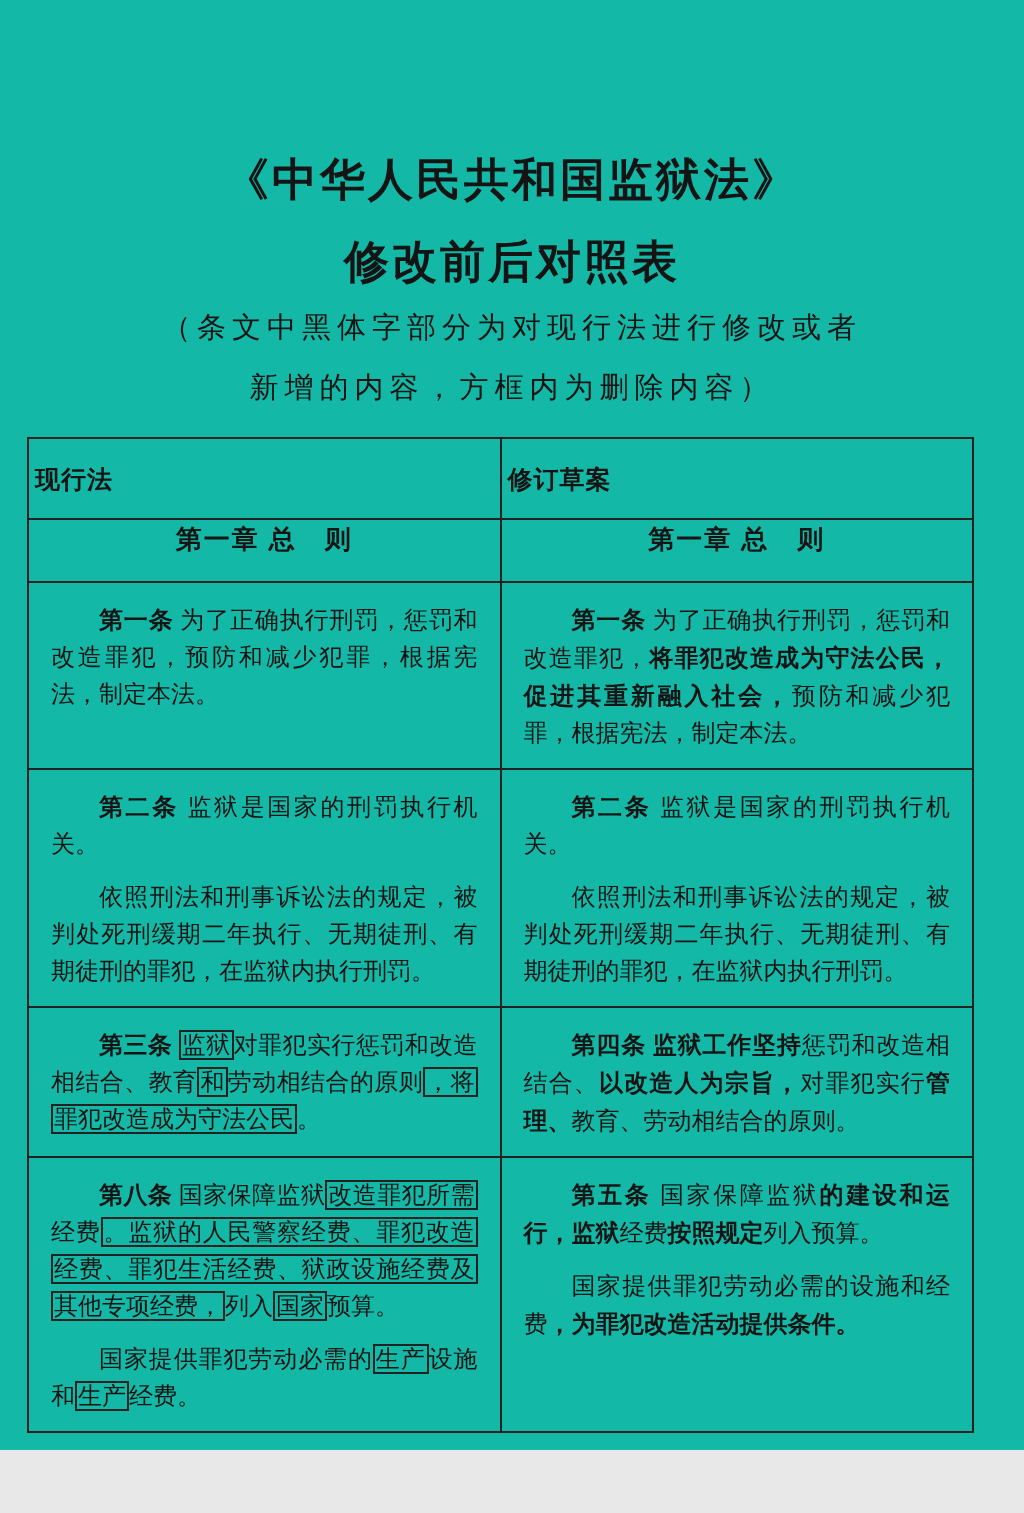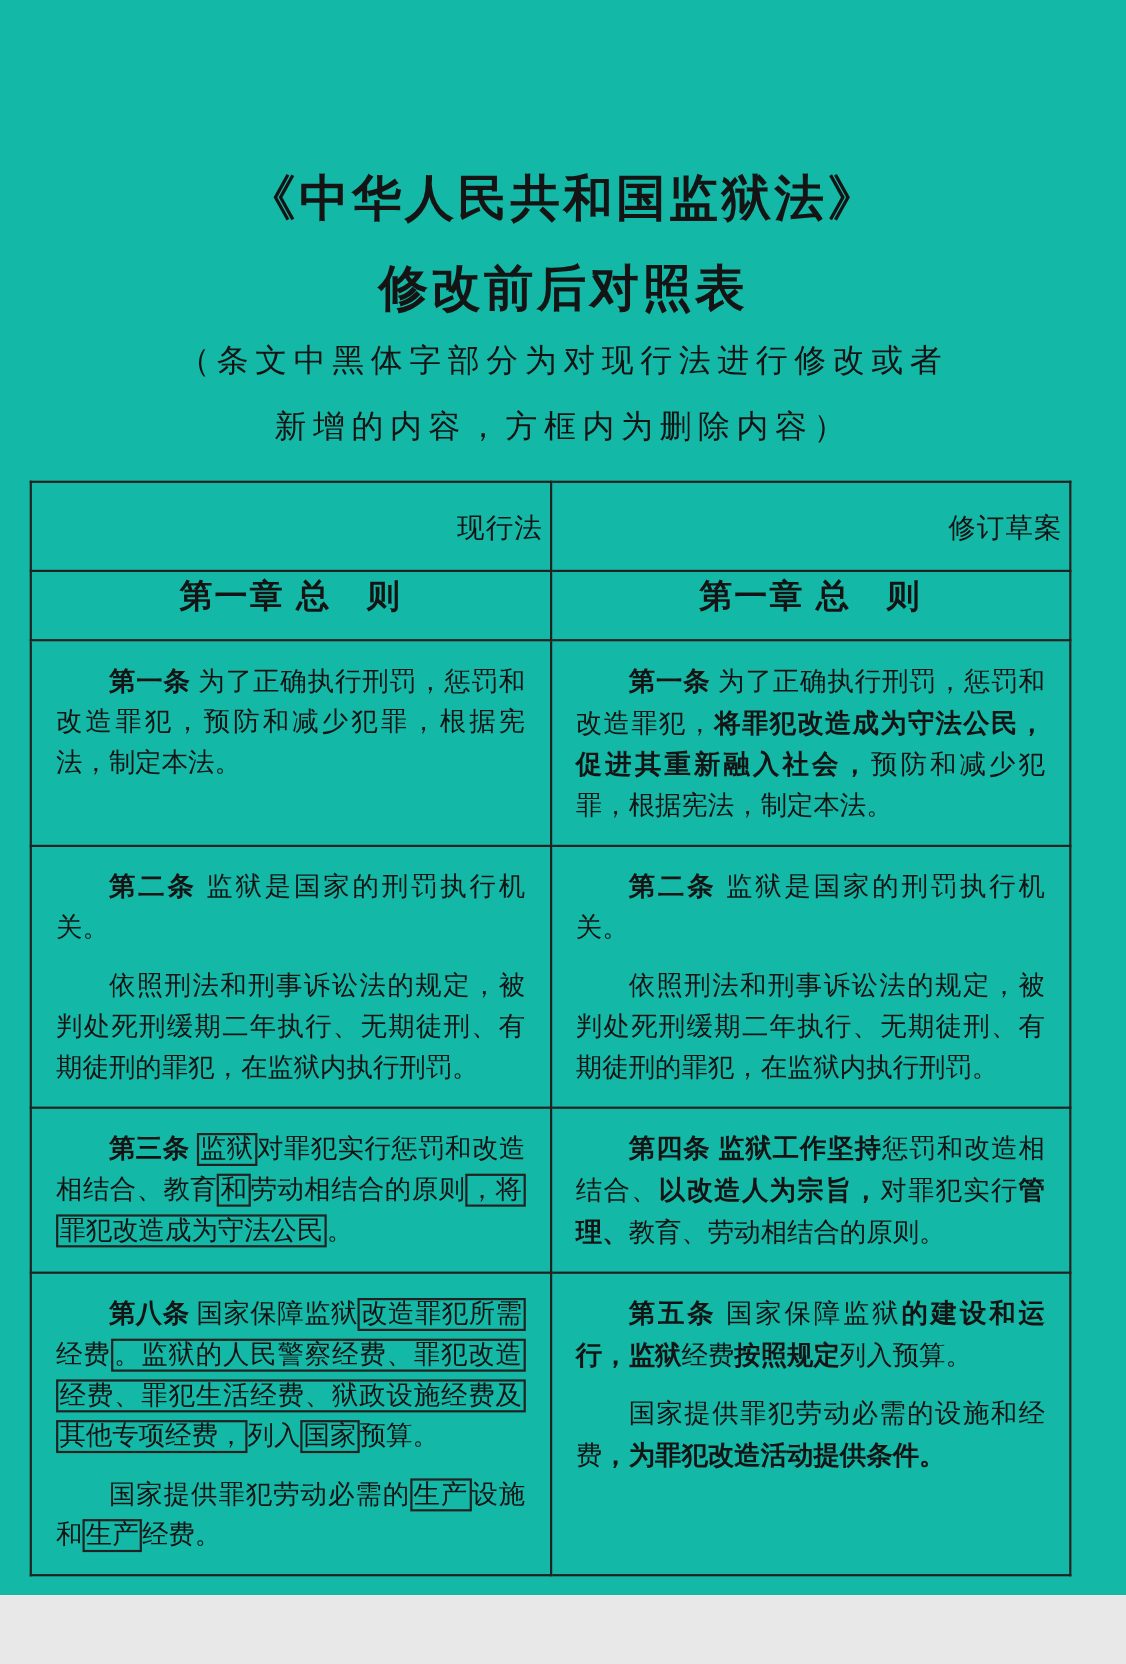--- a/index.html
+++ b/index.html
@@ -40,29 +40,29 @@
     table-layout:fixed;
   }
   table.compare th, table.compare td {
     border:2px solid #222;
     vertical-align:top;
     padding:2px 6px 0 6px;
     width:50%;
     overflow:hidden;
   }
   table.compare th {
-    vertical-align:middle; text-align:right;
+    vertical-align:middle; text-align:left;
     font-family:"Liberation Sans", sans-serif;
-    font-size:25px; font-weight:400;
+    font-size:25px; font-weight:700;
     letter-spacing:1px;
   }
   td.chapter-cell {
     vertical-align:middle; text-align:center;
     font-family:"Liberation Sans", sans-serif;
-    font-size:30px; font-weight:700;
+    font-size:26px; font-weight:700;
     letter-spacing:2px;
   }
   .para {
     margin:16px;
     text-indent:2em;
     text-align:justify;
     font-size:24px;
     line-height:37px;
   }
   .seg-b {

